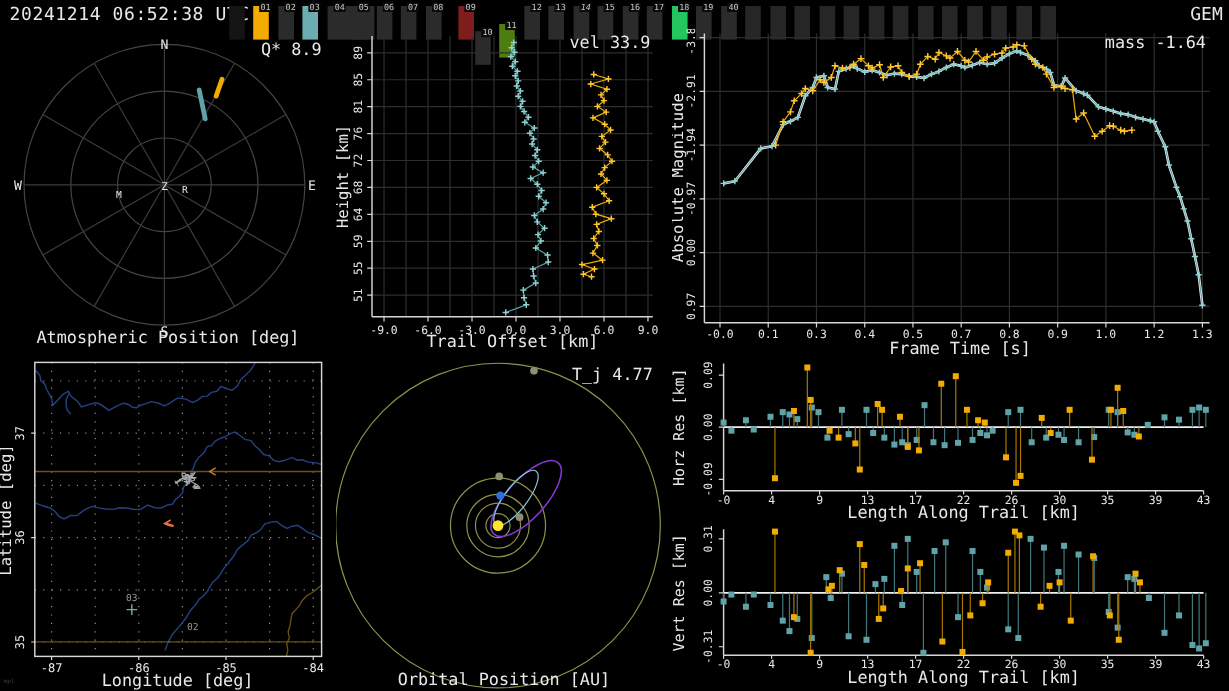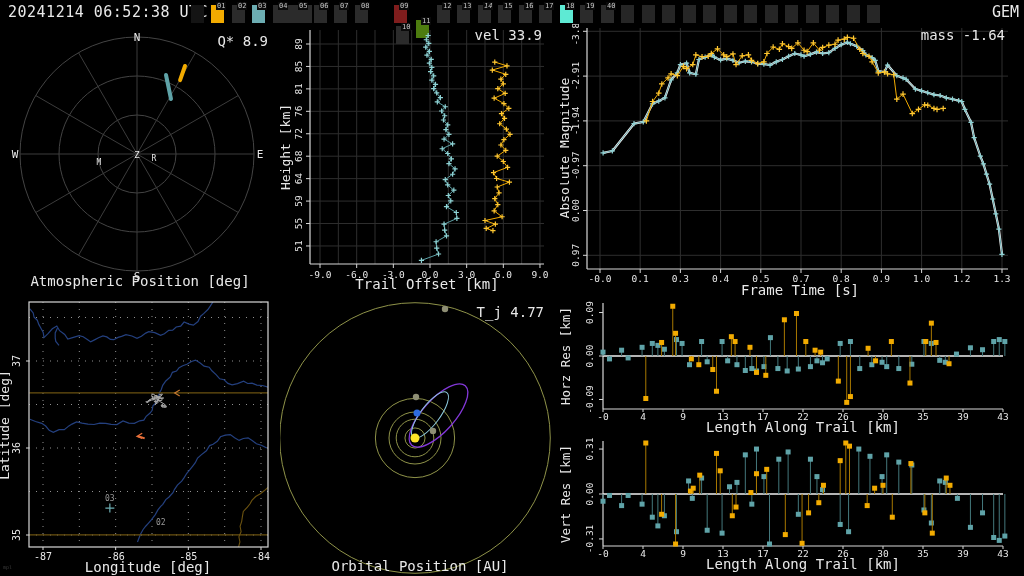--- a/index.html
+++ b/index.html
@@ -1,21 +1,21 @@
 <!DOCTYPE html>
 <html><head>
 <meta charset="utf-8">
 <style>
   html,body{margin:0;padding:0;background:#000;}
   body{width:1024px;height:576px;position:relative;overflow:hidden;
        font-family:"DejaVu Sans Mono","Liberation Mono",monospace;color:#e8e8e8;}
   #topbar{position:absolute;left:0;top:0;width:1024px;height:24px;}
   #timestamp{position:absolute;left:8px;top:3px;font-size:15px;letter-spacing:0.5px;}
   #brand{position:absolute;right:5px;top:3px;font-size:15px;}
-  .frame-sq{position:absolute;top:5px;width:13px;height:18px;}
+  .frame-sq{position:absolute;top:5px;width:13px;height:28px;}
   .frame-sq .lbl{position:absolute;left:5px;top:-3px;font-size:7px;line-height:8px;
                  color:#c8c8c8;background:#0a0a0a;padding:0 1px;}
   .panel{position:absolute;overflow:hidden;}
   svg{display:block;}
   text{font-family:"DejaVu Sans Mono","Liberation Mono",monospace;}
 </style>
 </head>
 <body>
 
 <div id="topbar">
@@ -39,21 +39,21 @@
       </div>
       <div class="frame-sq" style="left: 314px; background: rgb(43, 43, 43);">
         <span class="lbl">06</span>
       </div>
       <div class="frame-sq" style="left: 334px; background: rgb(43, 43, 43);">
         <span class="lbl">07</span>
       </div>
       <div class="frame-sq" style="left: 355px; background: rgb(43, 43, 43);">
         <span class="lbl">08</span>
       </div>
-      <div class="frame-sq" style="left: 394px; background: #7f1d1d;">
+      <div class="frame-sq" style="left: 382px; background: #7f1d1d;">
         <span class="lbl">09</span>
       </div>
       <div class="frame-sq" style="left: 396px; background: rgb(43, 43, 43); margin-top: 21px;">
         <span class="lbl">10</span>
       </div>
       <div class="frame-sq" style="left: 416px; background: #4d7c0f; margin-top: 15px;">
         <span class="lbl">11</span>
       </div>
       <div class="frame-sq" style="left: 437px; background: rgb(43, 43, 43);">
         <span class="lbl">12</span>
@@ -66,21 +66,21 @@
       </div>
       <div class="frame-sq" style="left: 498px; background: rgb(43, 43, 43);">
         <span class="lbl">15</span>
       </div>
       <div class="frame-sq" style="left: 519px; background: rgb(43, 43, 43);">
         <span class="lbl">16</span>
       </div>
       <div class="frame-sq" style="left: 539px; background: rgb(43, 43, 43);">
         <span class="lbl">17</span>
       </div>
-      <div class="frame-sq" style="left: 560px; background: #5eead4;">
+      <div class="frame-sq" style="left: 560px; background: #22c55e;">
         <span class="lbl">18</span>
       </div>
       <div class="frame-sq" style="left: 580px; background: rgb(43, 43, 43);">
         <span class="lbl">19</span>
       </div>
       <div class="frame-sq" style="left: 601px; background: rgb(43, 43, 43);">
         <span class="lbl">40</span>
       </div>
       <div class="frame-sq" style="left: 621px; background: rgb(38, 38, 38);"></div>
       <div class="frame-sq" style="left: 642px; background: rgb(38, 38, 38);"></div>

